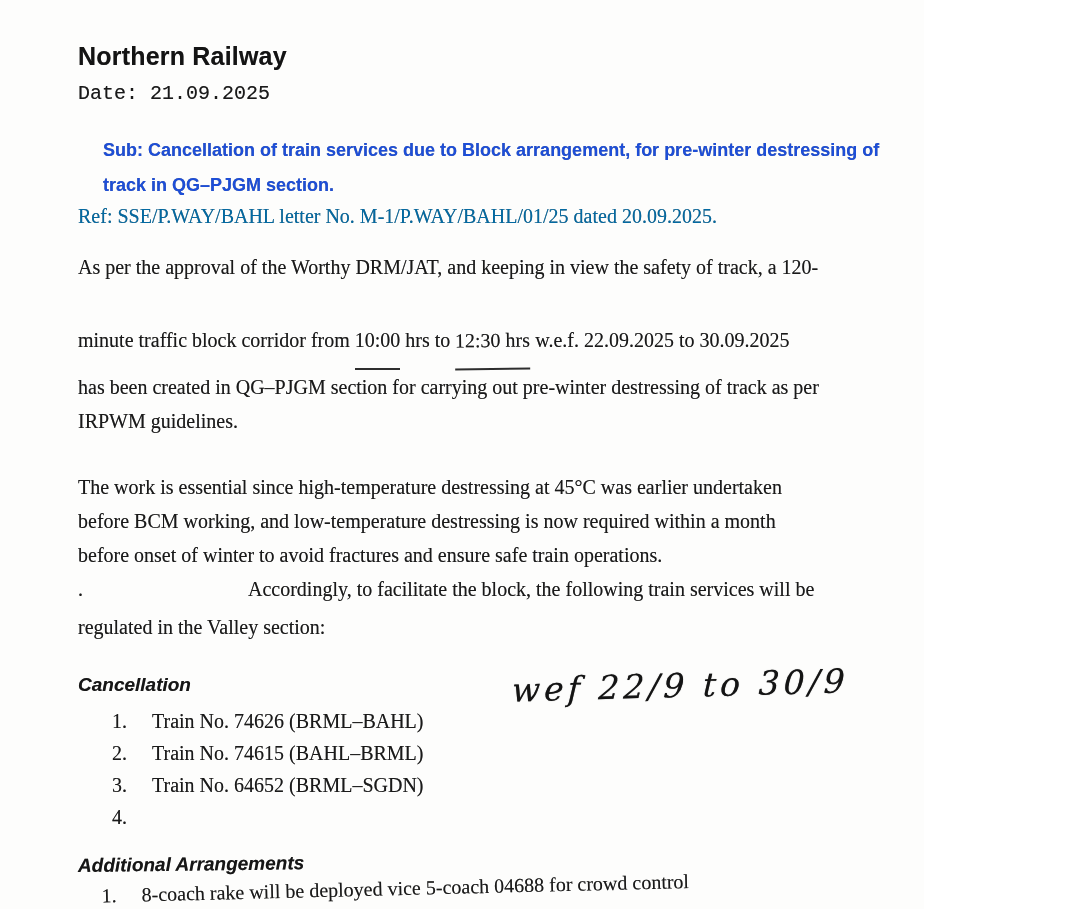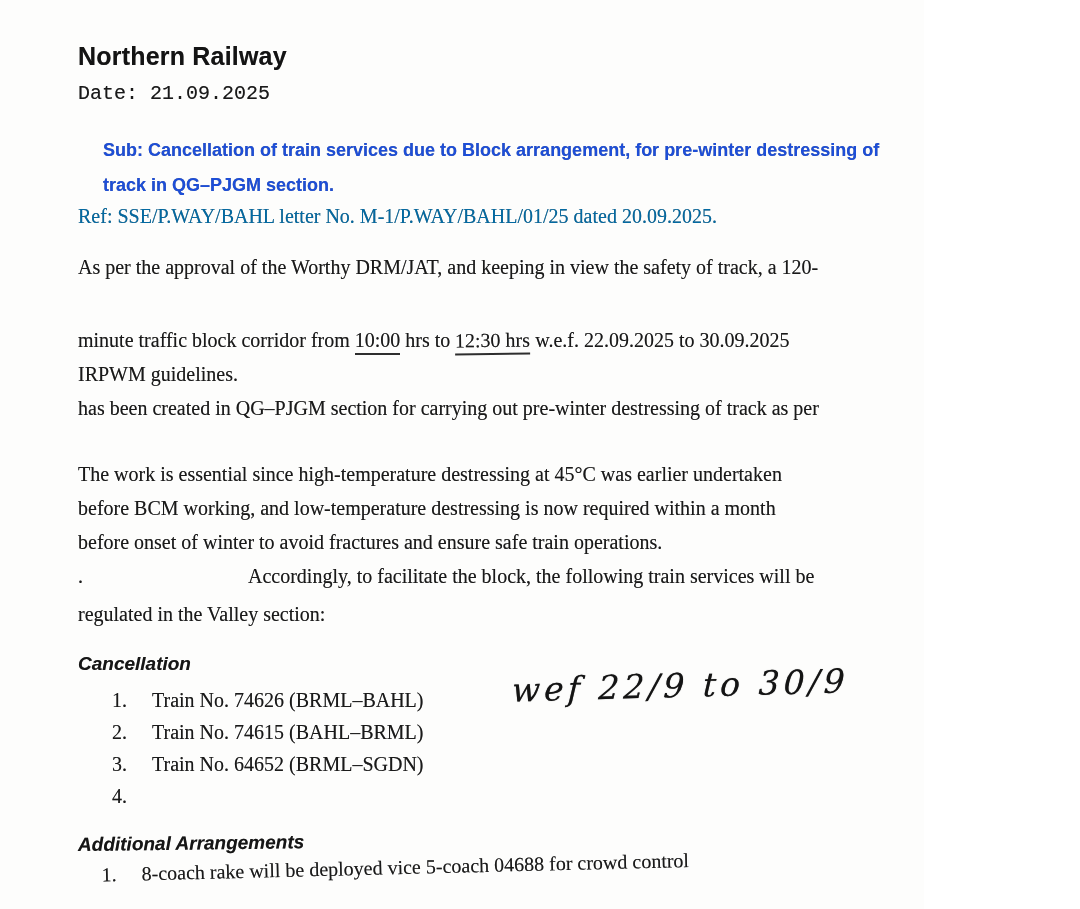--- a/index.html
+++ b/index.html
@@ -48,36 +48,36 @@
   .para {
     font-family:"Liberation Serif","DejaVu Serif",serif;
     font-size:20px; color:#1a1a1a;
     line-height:34px;
     white-space:nowrap;
   }
   .para-1 { margin-top:22px; }
   .para-2 { margin-top:32px; }
   .pen-underline {
     border-bottom:2.5px solid #2e2e2e;
-    padding-bottom:1px;
+    padding-bottom:16px;
     display:inline-block;
     line-height:normal;
     margin-top:45px;
   }
   .u-tilt { transform:rotate(-0.6deg); }
   .accordingly-row { display:flex; align-items:baseline; }
   .stray-dot { width:170px; }
   .regulated-line { margin-top:4px; }
 
   .section-heading {
     font-family:"Liberation Sans","DejaVu Sans",sans-serif;
     font-style:italic; font-weight:700;
     font-size:19px; color:#161616;
   }
-  .cancellation-heading { margin-top:22px; }
+  .cancellation-heading { margin-top:30px; }
   .additional-heading { margin-top:22px; transform:rotate(-0.7deg); transform-origin:left center; }
 
   .num-list { margin-top:9px; }
   .num-row {
     display:flex;
     font-family:"Liberation Serif","DejaVu Serif",serif;
     font-size:20px; color:#1a1a1a;
     line-height:32px;
     white-space:nowrap;
   }
@@ -110,22 +110,22 @@
   <div class="subject-block">
     <div>Sub: Cancellation of train services due to Block arrangement, for pre-winter destressing of</div>
     <div>track in QG–PJGM section.</div>
   </div>
 
   <div class="ref-line">Ref: SSE/P.WAY/BAHL letter No. M-1/P.WAY/BAHL/01/25 dated 20.09.2025.</div>
 
   <div class="para para-1">
     <div>As per the approval of the Worthy DRM/JAT, and keeping in view the safety of track, a 120-</div>
     <div><span>minute traffic block  corridor from </span><span class="pen-underline">10:00</span><span> hrs to </span><span class="pen-underline u-tilt">12:30 hrs</span><span> w.e.f. 22.09.2025 to 30.09.2025</span></div>
+    <div>has been created in QG–PJGM section for carrying out pre-winter destressing of track as per</div>
     <div>IRPWM guidelines.</div>
-    <div>has been created in QG–PJGM section for carrying out pre-winter destressing of track as per</div>
   </div>
 
   <div class="para para-2">
     <div>The work is essential since high-temperature destressing at 45°C was earlier undertaken</div>
     <div>before BCM working, and low-temperature destressing is now required within a month</div>
     <div>before onset of winter to avoid fractures and ensure safe train operations.</div>
     <div class="accordingly-row">
       <span class="stray-dot">.</span>
       <span>Accordingly, to facilitate the block, the following train services will be</span>
     </div>

